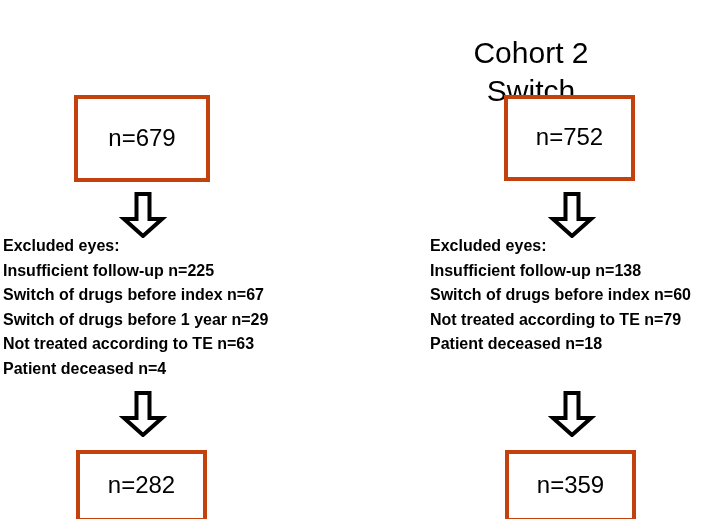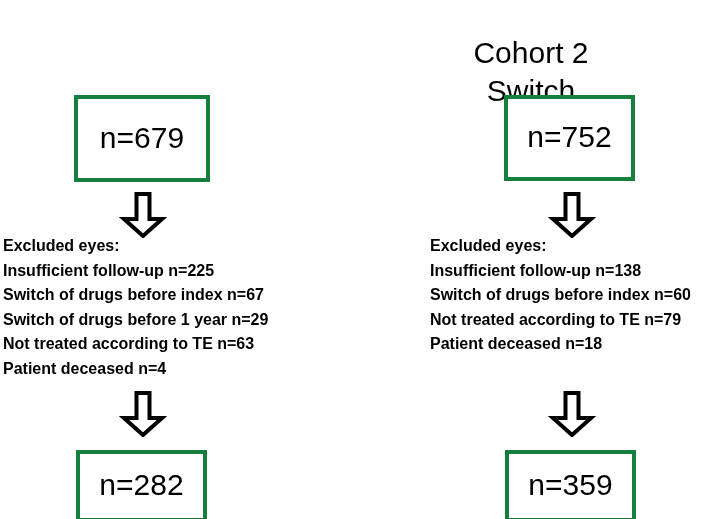--- a/index.html
+++ b/index.html
@@ -42,26 +42,26 @@
   }
   .column.left  .cohort-heading { top: 2px; }
   .column.right .cohort-heading { top: 2px; margin-top: 32px; }
 
   .cohort-heading .line { display: block; white-space: nowrap; }
 
   
   .count-box {
     position: absolute;
     box-sizing: border-box;
-    border: 4px solid #15803d;
+    border: 4px solid #c2410c;
     background: #ffffff;
     display: flex;
     align-items: center;
     justify-content: center;
-    font-size: 30px;
+    font-size: 24px;
     font-weight: 400;
     line-height: 1;
   }
 
   .column.left .count-box.top {
     left: 74px;  top: 95px;  width: 136px; height: 87px;
   }
   .column.right .count-box.top {
     left: 150px; top: 95px;  width: 131px; height: 86px; text-align: right;
   }

